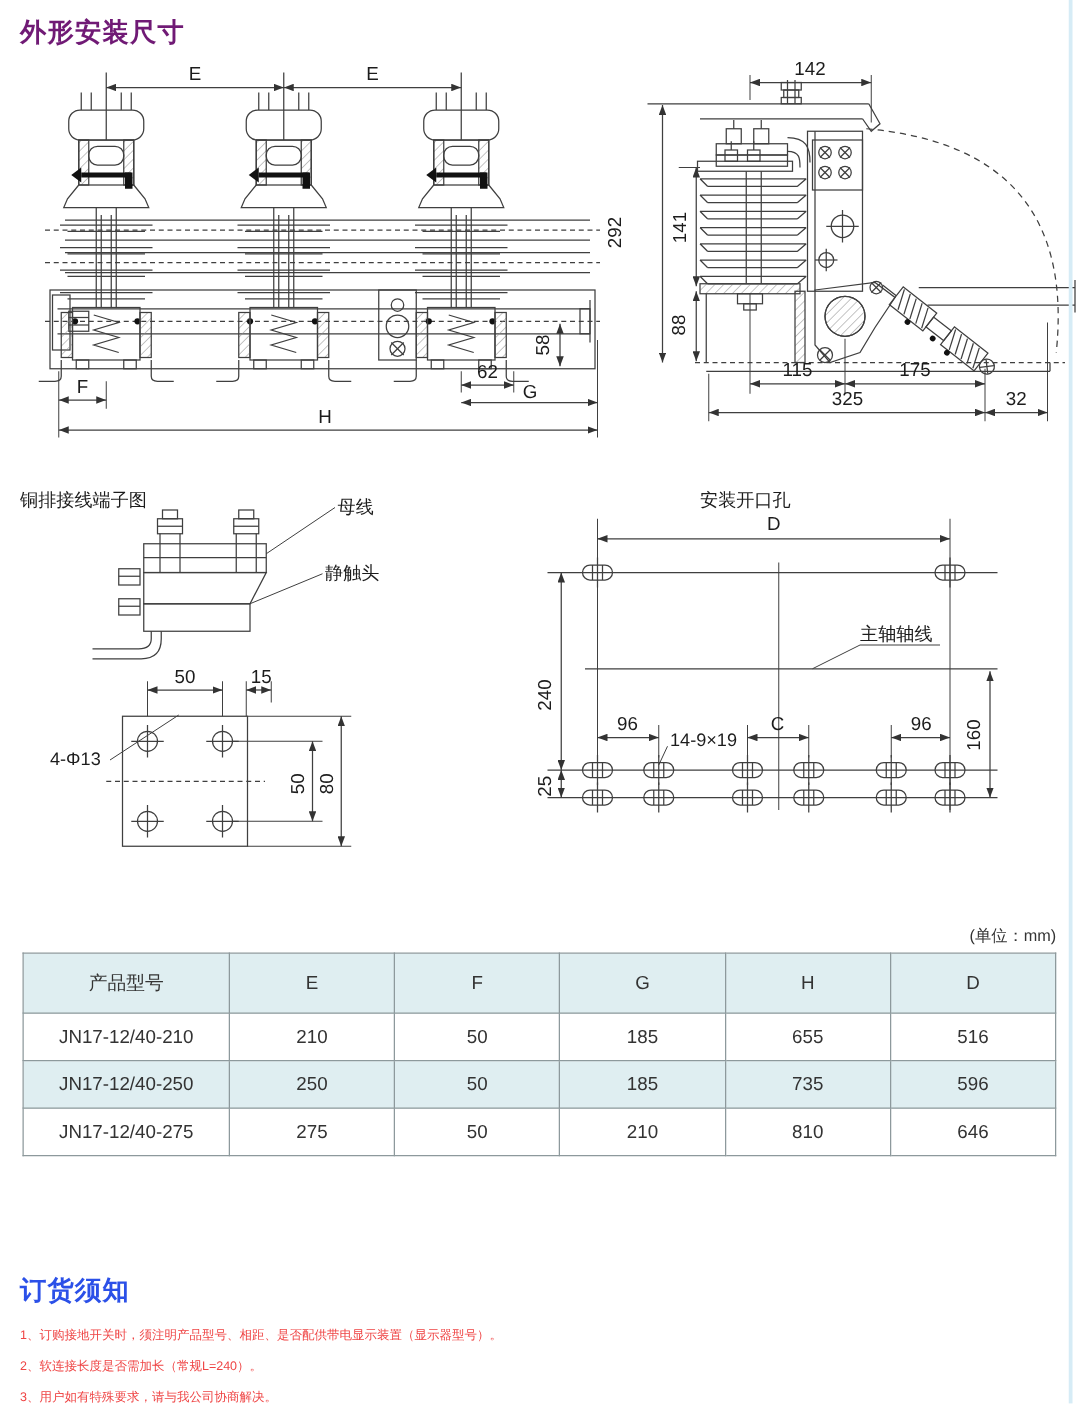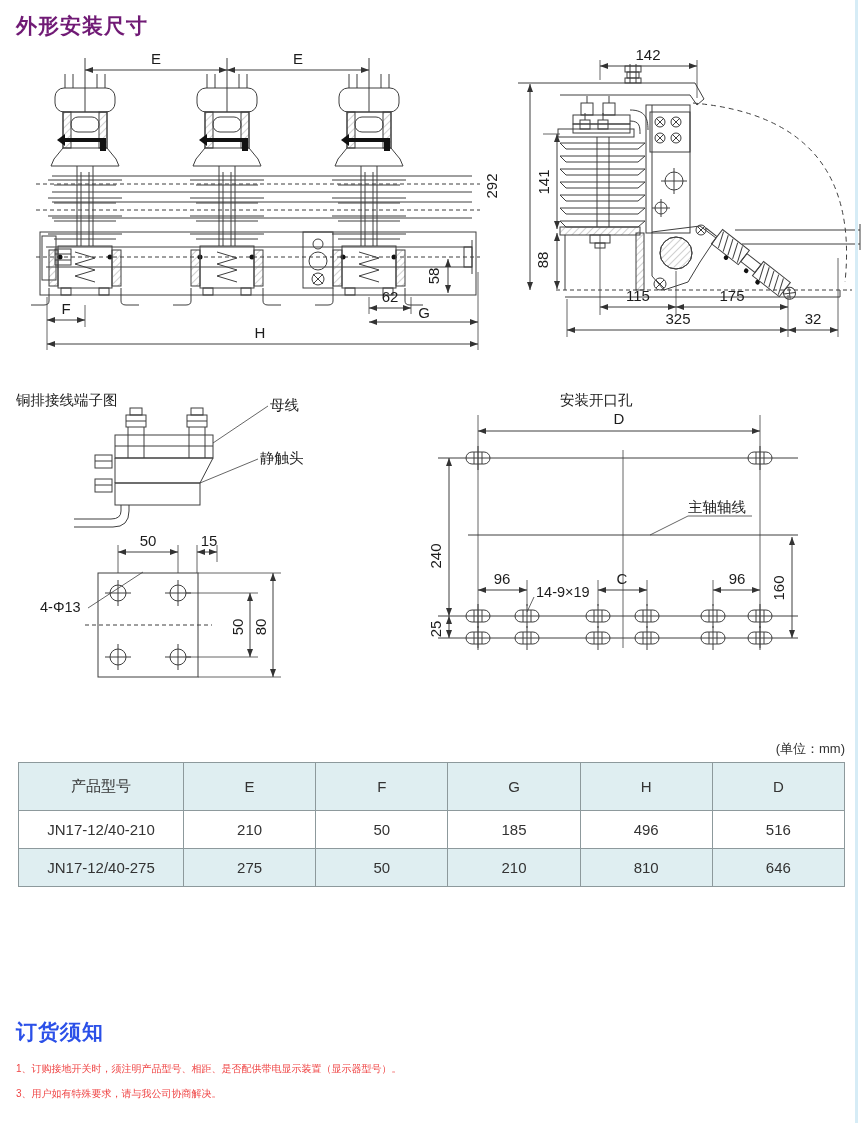--- a/index.html
+++ b/index.html
@@ -423,35 +423,44 @@
           <th>H</th>
           <th>D</th>
         </tr>
       </thead>
       <tbody>
         <tr>
           <td>JN17-12/40-210</td>
           <td>210</td>
           <td>50</td>
           <td>185</td>
-          <td>496</td>
+          <td>655</td>
           <td>516</td>
+        </tr>
+        <tr>
+          <td>JN17-12/40-250</td>
+          <td>250</td>
+          <td>50</td>
+          <td>185</td>
+          <td>735</td>
+          <td>596</td>
         </tr>
         <tr>
           <td>JN17-12/40-275</td>
           <td>275</td>
           <td>50</td>
           <td>210</td>
           <td>810</td>
           <td>646</td>
         </tr>
       </tbody>
     </table>
   </div>
 
   <div class="notes">
     <div class="notes-title">订货须知</div>
     <div class="note-item">1、订购接地开关时，须注明产品型号、相距、是否配供带电显示装置（显示器型号）。</div>
+    <div class="note-item">2、软连接长度是否需加长（常规L=240）。</div>
     <div class="note-item">3、用户如有特殊要求，请与我公司协商解决。</div>
   </div>
 
   <div class="edge-strip" style="left:855px;"></div>
 </div>
 
 </body></html>

